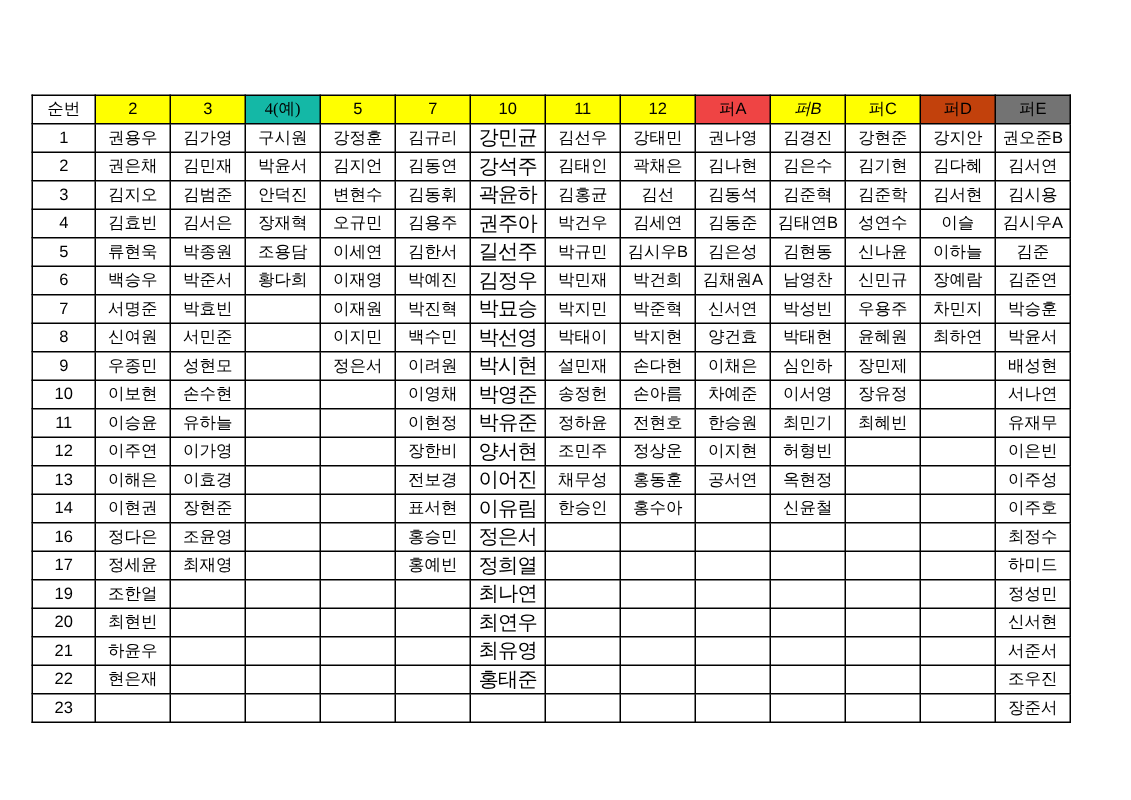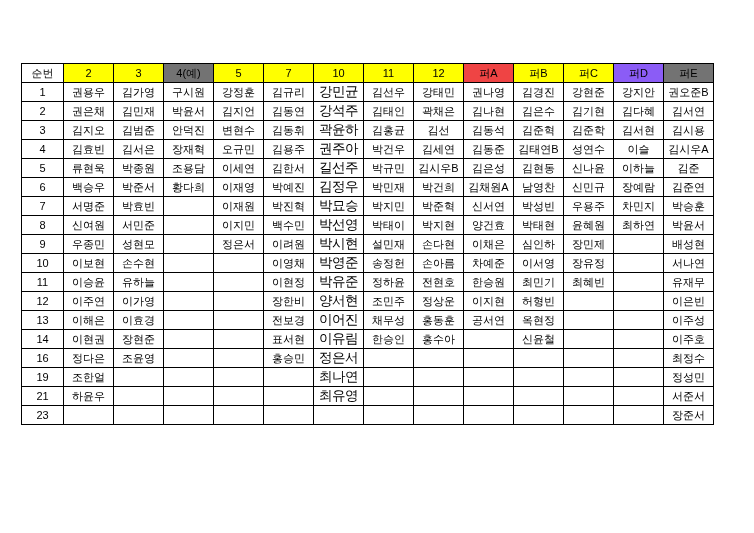--- a/index.html
+++ b/index.html
@@ -58,30 +58,30 @@
         <col class="datacol">
         <col class="datacol">
         <col class="datacol">
         <col class="datacol">
       </colgroup>
     <thead>
       <tr>
           <th class="white">순번</th>
           <th class="yellow" style="background: rgb(255, 255, 0);">2</th>
           <th class="yellow" style="background: rgb(255, 255, 0);">3</th>
-          <th class="yellow" style="background: #737373;">4(예)</th>
+          <th class="yellow" style="background: #14b8a6; font-family: Liberation Serif, serif;">4(예)</th>
           <th class="yellow" style="background: rgb(255, 255, 0);">5</th>
           <th class="yellow" style="background: rgb(255, 255, 0);">7</th>
           <th class="yellow" style="background: rgb(255, 255, 0);">10</th>
           <th class="yellow" style="background: rgb(255, 255, 0);">11</th>
           <th class="yellow" style="background: rgb(255, 255, 0);">12</th>
           <th class="yellow" style="background: #ef4444;">퍼A</th>
-          <th class="yellow" style="background: rgb(255, 255, 0);">퍼B</th>
+          <th class="yellow" style="background: rgb(255, 255, 0); font-style: italic;">퍼B</th>
           <th class="yellow" style="background: rgb(255, 255, 0);">퍼C</th>
-          <th class="yellow" style="background: #8b5cf6;">퍼D</th>
+          <th class="yellow" style="background: #c2410c;">퍼D</th>
           <th class="yellow" style="background: #737373;">퍼E</th>
         </tr>
     </thead>
     <tbody>
         <tr>
           <td>1</td>
           <td>권용우</td>
           <td>김가영</td>
           <td>구시원</td>
           <td>강정훈</td>
@@ -313,50 +313,98 @@
           <td class="big">정은서</td>
           <td></td>
           <td></td>
           <td></td>
           <td></td>
           <td></td>
           <td></td>
           <td>최정수</td>
         </tr>
         <tr>
+          <td>17</td>
+          <td>정세윤</td>
+          <td>최재영</td>
+          <td></td>
+          <td></td>
+          <td>홍예빈</td>
+          <td class="big">정희열</td>
+          <td></td>
+          <td></td>
+          <td></td>
+          <td></td>
+          <td></td>
+          <td></td>
+          <td>하미드</td>
+        </tr>
+        <tr>
           <td>19</td>
           <td>조한얼</td>
           <td></td>
           <td></td>
           <td></td>
           <td></td>
           <td class="big">최나연</td>
           <td></td>
           <td></td>
           <td></td>
           <td></td>
           <td></td>
           <td></td>
           <td>정성민</td>
         </tr>
         <tr>
+          <td>20</td>
+          <td>최현빈</td>
+          <td></td>
+          <td></td>
+          <td></td>
+          <td></td>
+          <td class="big">최연우</td>
+          <td></td>
+          <td></td>
+          <td></td>
+          <td></td>
+          <td></td>
+          <td></td>
+          <td>신서현</td>
+        </tr>
+        <tr>
           <td>21</td>
           <td>하윤우</td>
           <td></td>
           <td></td>
           <td></td>
           <td></td>
           <td class="big">최유영</td>
           <td></td>
           <td></td>
           <td></td>
           <td></td>
           <td></td>
           <td></td>
           <td>서준서</td>
+        </tr>
+        <tr>
+          <td>22</td>
+          <td>현은재</td>
+          <td></td>
+          <td></td>
+          <td></td>
+          <td></td>
+          <td class="big">홍태준</td>
+          <td></td>
+          <td></td>
+          <td></td>
+          <td></td>
+          <td></td>
+          <td></td>
+          <td>조우진</td>
         </tr>
         <tr>
           <td>23</td>
           <td></td>
           <td></td>
           <td></td>
           <td></td>
           <td></td>
           <td class="big"></td>
           <td></td>

